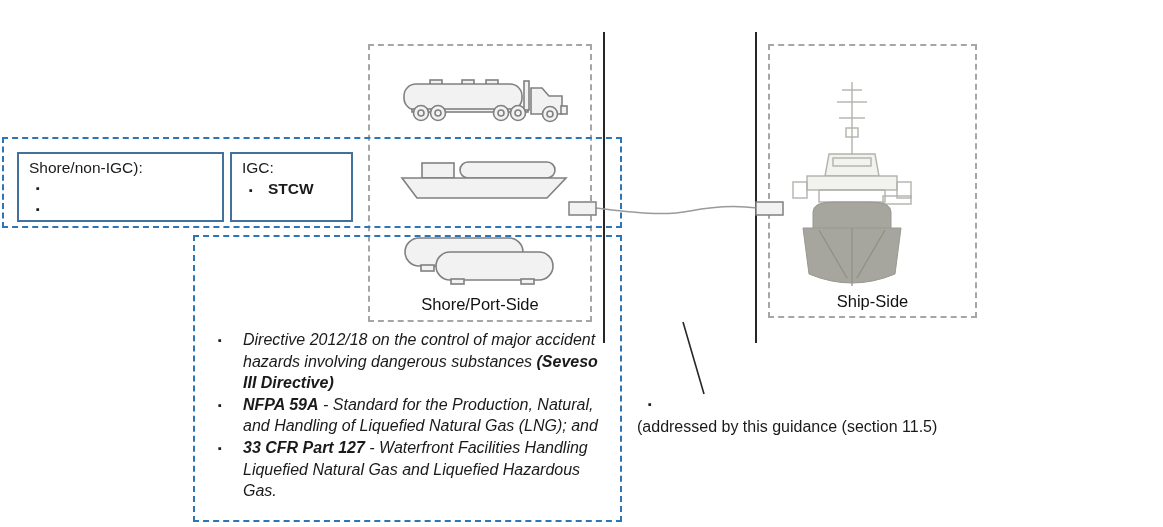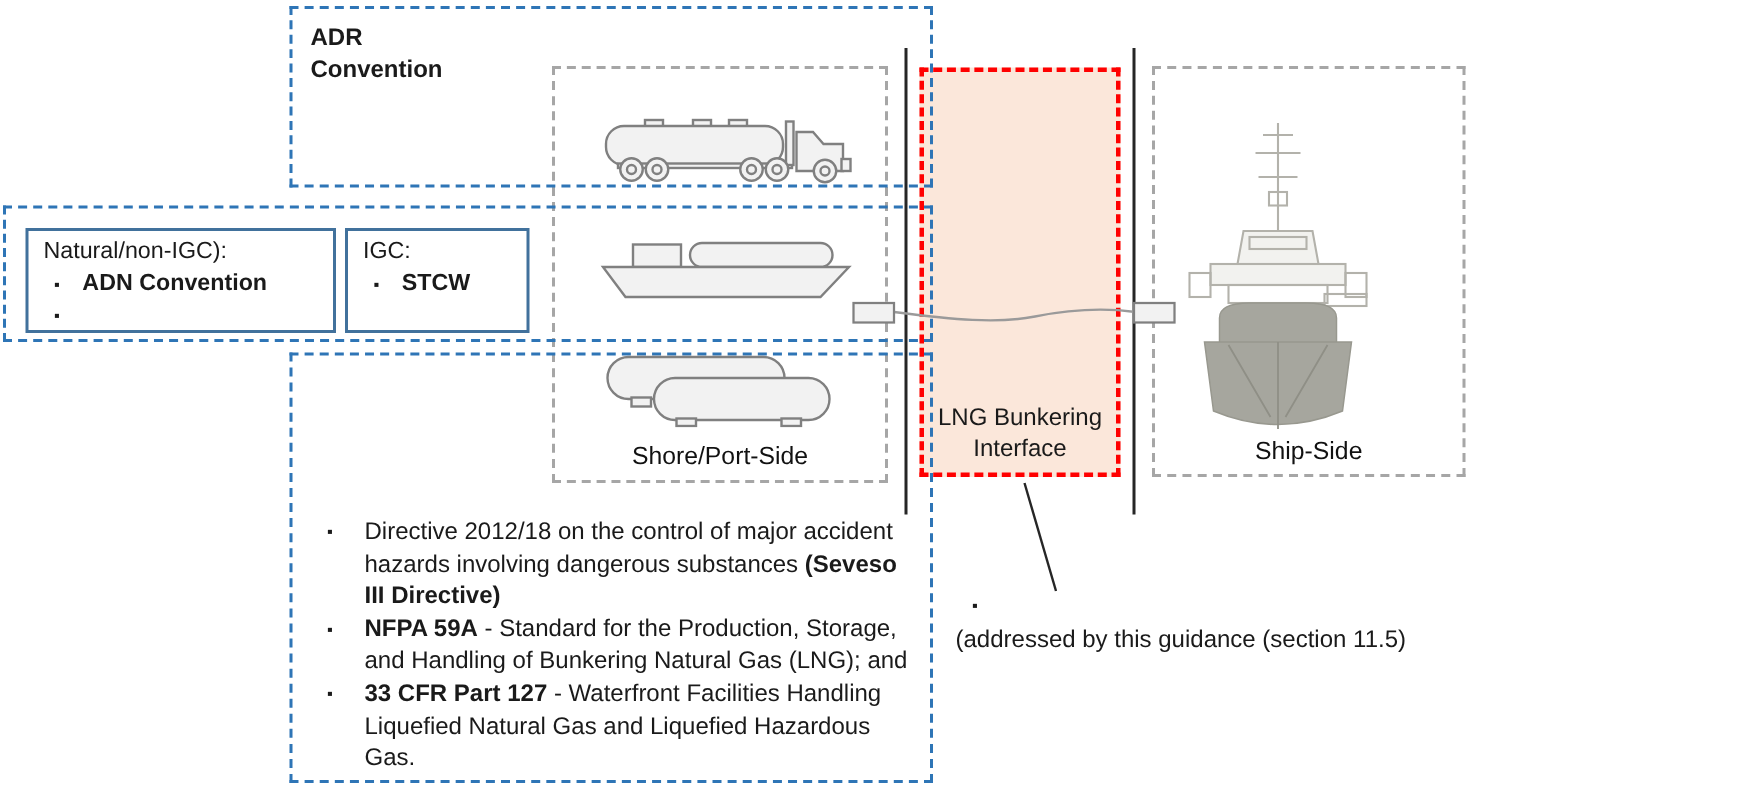--- a/index.html
+++ b/index.html
@@ -30,76 +30,69 @@
   #inland-box{left:13px;top:13px;width:207px;height:70px;}
   #igc-box{left:226px;top:13px;width:123px;height:70px;}
   .box-item{padding-left:7px;font-weight:bold;display:flex;align-items:baseline;}
   .sq{font-size:11px;margin-right:15px;font-weight:normal;}
   .side-label{font-size:16.5px;z-index:6;text-align:center;color:#111;}
   #shore-label{left:0;right:0;bottom:6px;}
   #ship-label{left:0;right:0;bottom:5px;font-weight:500;}
   #interface-label{left:0;right:0;bottom:5px;width:112px;margin:0 auto;font-size:16px;line-height:21px;text-align:center;z-index:6;position:absolute;}
   #stcw-block{right:9px;top:30px;width:250px;text-align:right;font-size:16px;line-height:21.5px;z-index:6;position:absolute;}
   .spacer-line{height:26px;}
-  #reg-list{left:22px;top:107px;width:398px;font-size:16px;line-height:21.6px;z-index:6;}
+  #reg-list{left:22px;top:92px;width:398px;font-size:16px;line-height:21.6px;z-index:6;font-style:italic;}
   .reg-item{position:relative;padding-left:26px;}
   .reg-item::before{content:"▪";position:absolute;left:1px;top:1px;font-size:11px;}
   #iso-note{left:637px;top:394px;width:330px;font-size:16px;line-height:21.5px;z-index:6;}
   #iso-line1{padding-left:11px;display:flex;align-items:baseline;}
   #iso-line1 .sq{margin-right:17px;}
   svg{display:block;}
   .icon{z-index:5;}
 </style>
 </head>
 <body>
 
 <div id="canvas">
 
-  <div id="interface-box" class="abs red-box">
-    <div id="interface-label">LNG Bunkering Interface</div>
-  </div>
 
   <div id="shore-box" class="abs gray-box">
     <div id="shore-label" class="abs side-label">Shore/Port-Side</div>
   </div>
   <div id="ship-box" class="abs gray-box">
     <div id="ship-label" class="abs side-label">Ship-Side</div>
   </div>
 
-  <div id="adr-box" class="abs blue-box">
-    <div id="adr-label" class="abs">ADR Convention</div>
-  </div>
 
   <div id="regs-left-box" class="abs blue-box">
     <div id="inland-box" class="abs inner-box">
-      <div>Natural/non-IGC):</div>
+      <div>Shore/non-IGC):</div>
       <div class="box-item">
         <span class="sq">▪</span>
-        <span>ADN Convention</span>
       </div>
       <div class="box-item">
         <span class="sq">▪</span>
       </div>
     </div>
     <div id="igc-box" class="abs inner-box">
       <div>IGC:</div>
       <div class="box-item">
         <span class="sq">▪</span>
         <span>STCW</span>
       </div>
     </div>
   </div>
 
   <div id="bottom-box" class="abs blue-box">
     <div id="reg-list" class="abs">
       <div class="reg-item">
         <span>Directive 2012/18 on the control of major accident hazards involving dangerous substances </span><span class="bold">(Seveso III Directive)</span><span></span>
       </div>
       <div class="reg-item">
-        <span></span><span class="bold">NFPA 59A</span><span> - Standard for the Production, Storage, and Handling of Bunkering Natural Gas (LNG); and</span>
+        <span></span><span class="bold">NFPA 59A</span><span> - Standard for the Production, Natural, and Handling of Liquefied Natural Gas (LNG); and</span>
       </div>
       <div class="reg-item">
         <span></span><span class="bold">33 CFR Part 127</span><span> - Waterfront Facilities Handling Liquefied Natural Gas and Liquefied Hazardous Gas.</span>
       </div>
     </div>
   </div>
 
 
   <div id="vline-shore" class="abs vline"></div>
   <div id="vline-ship" class="abs vline"></div>

